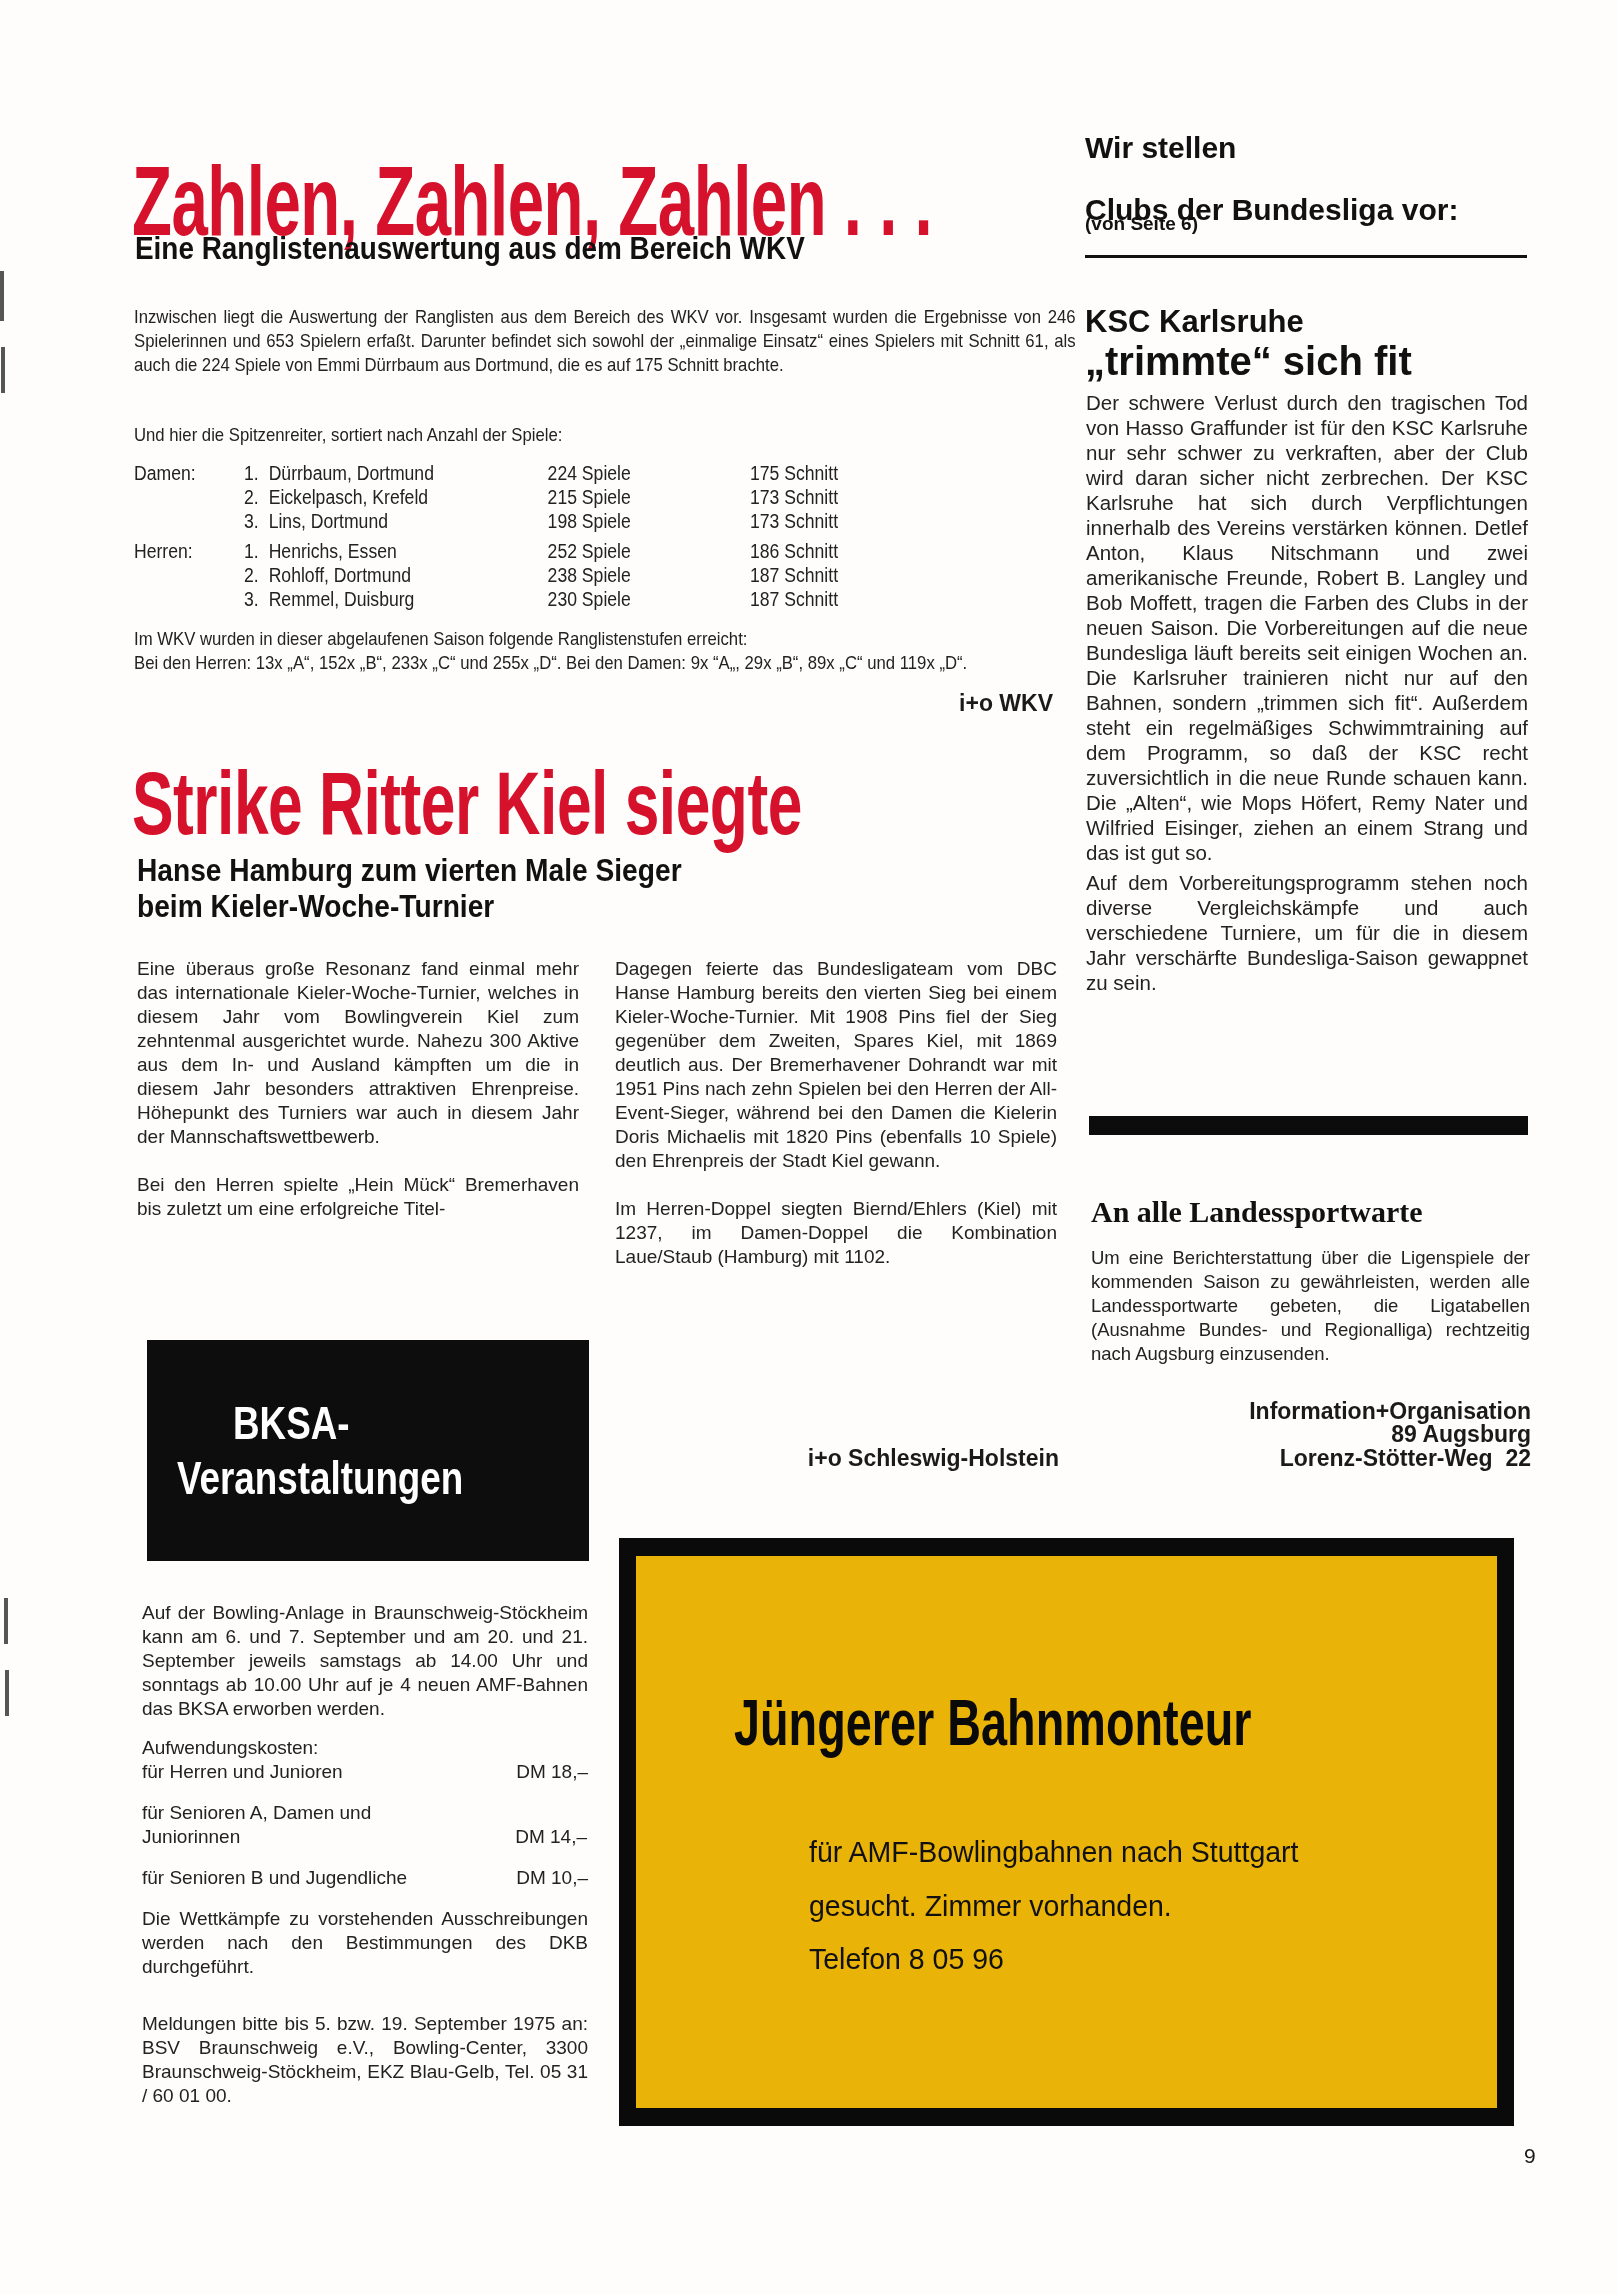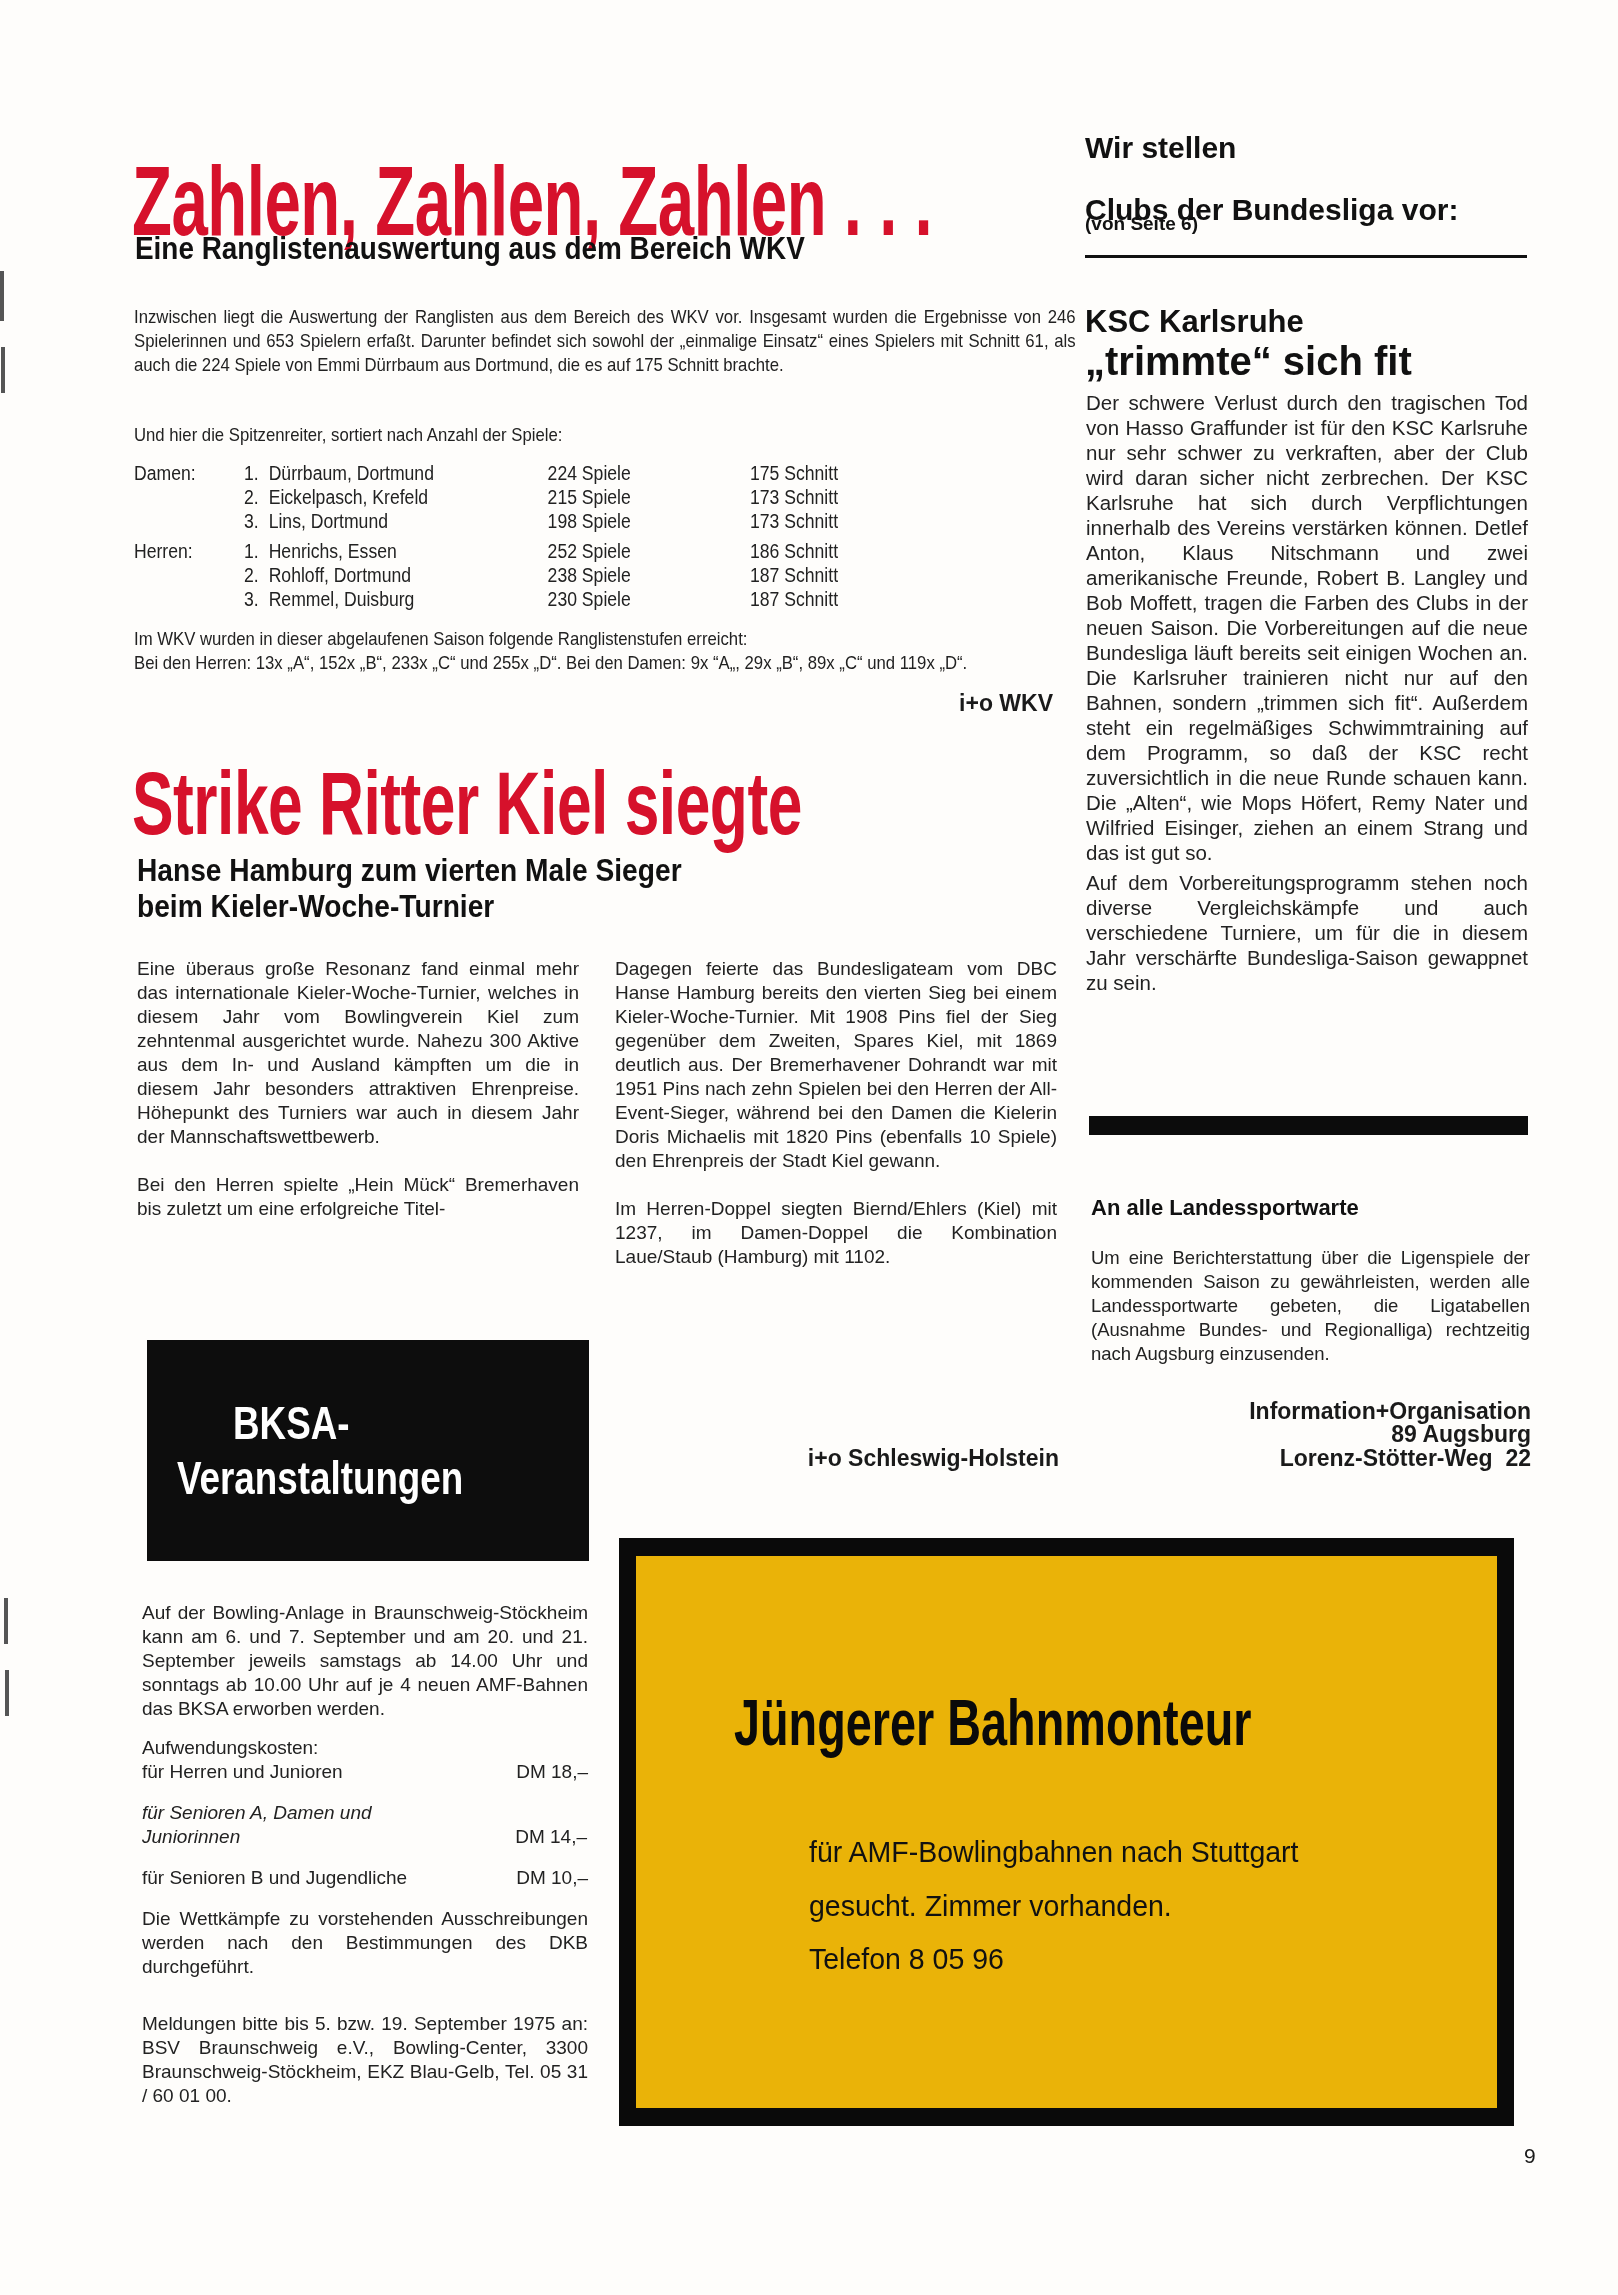--- a/index.html
+++ b/index.html
@@ -128,42 +128,42 @@
 
   <div class="abs body-text" style="left:1086px;top:390px;width:442px;font-size:20.5px;line-height:25px;">
     <p style="margin-bottom:5.3px;">Der schwere Verlust durch den tragischen Tod von Hasso Graffunder ist für den KSC Karlsruhe nur sehr schwer zu verkraften, aber der Club wird daran sicher nicht zerbrechen. Der KSC Karlsruhe hat sich durch Verpflichtungen innerhalb des Vereins verstärken können. Detlef Anton, Klaus Nitschmann und zwei amerikanische Freunde, Robert B. Langley und Bob Moffett, tragen die Farben des Clubs in der neuen Saison. Die Vorbereitungen auf die neue Bundesliga läuft bereits seit einigen Wochen an. Die Karlsruher trainieren nicht nur auf den Bahnen, sondern „trimmen sich fit“. Außerdem steht ein regelmäßiges Schwimmtraining auf dem Programm, so daß der KSC recht zuversichtlich in die neue Runde schauen kann. Die „Alten“, wie Mops Höfert, Remy Nater und Wilfried Eisinger, ziehen an einem Strang und das ist gut so.</p>
     <p>Auf dem Vorbereitungsprogramm stehen noch diverse Vergleichskämpfe und auch verschiedene Turniere, um für die in diesem Jahr verschärfte Bundesliga-Saison gewappnet zu sein.</p>
   </div>
 
   <div class="abs rule-thick" style="left:1089px;top:1116px;width:439px;"></div>
 </section>
 
 <section>
-  <div class="abs sub-head" style="left:1091px;top:1195px;font-size:22px;">An alle Landessportwarte</div>
+  <div class="abs sub-head" style="left:1091px;top:1195px;font-size:30px;font-family:Liberation Serif, serif;">An alle Landessportwarte</div>
   <div class="abs body-text" style="left:1091px;top:1246px;width:439px;font-size:18.5px;line-height:24px;">Um eine Berichterstattung über die Ligenspiele der kommenden Saison zu gewährleisten, werden alle Landessportwarte gebeten, die Ligatabellen (Ausnahme Bundes- und Regionalliga) rechtzeitig nach Augsburg einzusenden.</div>
   <div class="abs signature" style="left:1188px;width:343px;top:1398px;">Information+Organisation</div>
   <div class="abs signature" style="left:1188px;width:343px;top:1421px;">89 Augsburg</div>
   <div class="abs signature" style="left:1188px;width:343px;top:1445px;white-space:pre;">Lorenz-Stötter-Weg  22</div>
 </section>
 
 <section>
   <div class="abs bksa-box" style="left:147px;top:1340px;width:442px;height:221px;">
     <div class="abs line" style="left:86px;top:56px;">BKSA-</div>
     <div class="abs line" style="left:30px;top:111px;">Veranstaltungen</div>
   </div>
 
   <div class="abs body-text" style="left:142px;top:1601px;width:446px;font-size:19px;line-height:24px;">
     <p style="">Auf der Bowling-Anlage in Braunschweig-Stöckheim kann am 6. und 7. September und am 20. und 21. September jeweils samstags ab 14.00 Uhr und sonntags ab 10.00 Uhr auf je 4 neuen AMF-Bahnen das BKSA erworben werden.</p>
     <div style="text-align:left;">Aufwendungskosten:</div>
     <div class="cost-row" style="margin-bottom:17px;">
       <span>für Herren und Junioren</span>
       <span class="price">DM 18,–</span>
     </div>
     <div class="cost-row" style="margin-bottom:17px;width:277px;">
-      <span style="display:block;text-align:left;font-style:italic;">für Senioren A, Damen und Juniorinnen</span>
+      <span style="display:block;text-align:left;">für Senioren A, Damen und Juniorinnen</span>
       <span class="price" style="right:-168px;">DM 14,–</span>
     </div>
     <div class="cost-row" style="margin-bottom:17px;">
       <span>für Senioren B und Jugendliche</span>
       <span class="price">DM 10,–</span>
     </div>
     <p style="margin-bottom:33px;">Die Wettkämpfe zu vorstehenden Ausschreibungen werden nach den Bestimmungen des DKB durchgeführt.</p>
     <p>Meldungen bitte bis 5. bzw. 19. September 1975 an: BSV Braunschweig e.V., Bowling-Center, 3300 Braunschweig-Stöckheim, EKZ Blau-Gelb, Tel. 05 31 / 60 01 00.</p>
   </div>
 </section>

